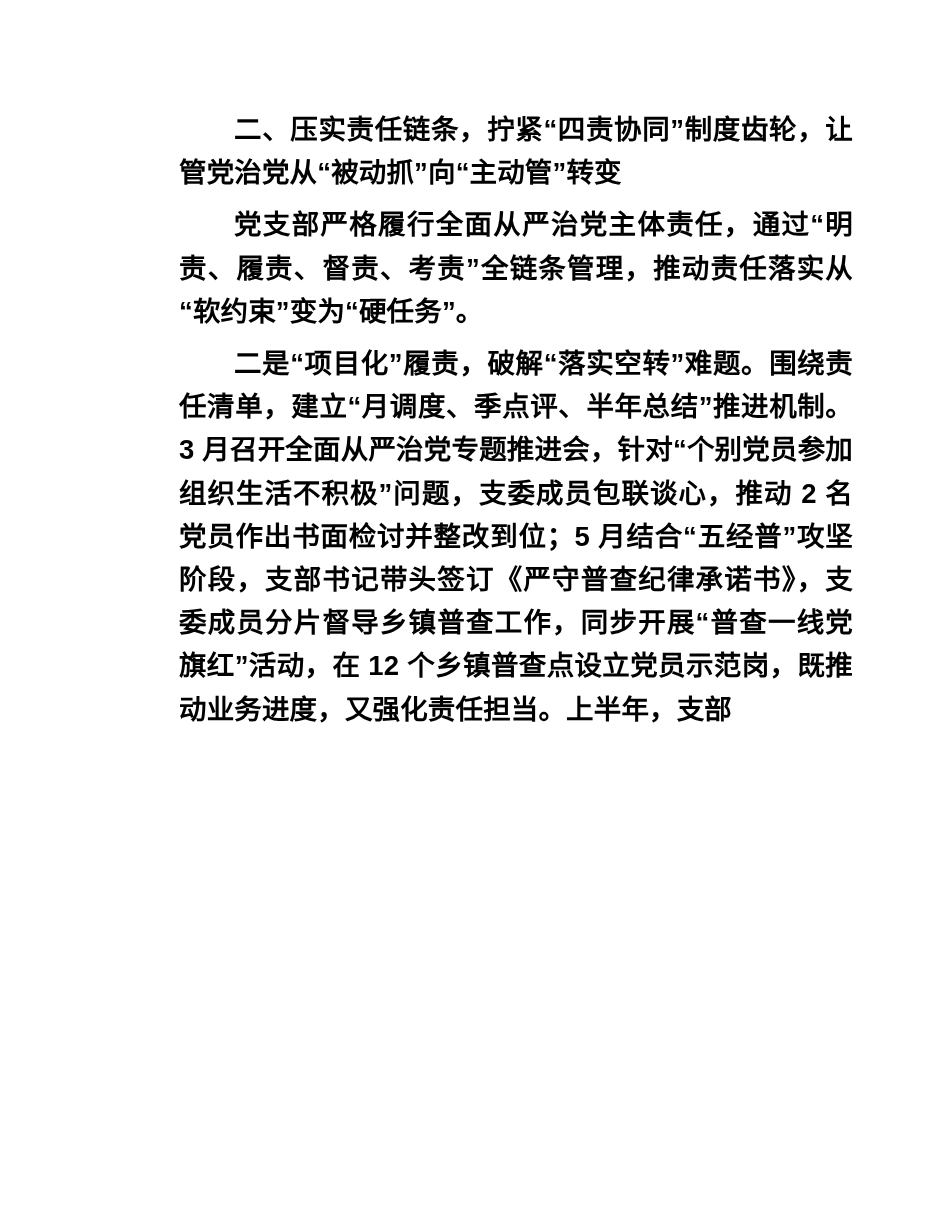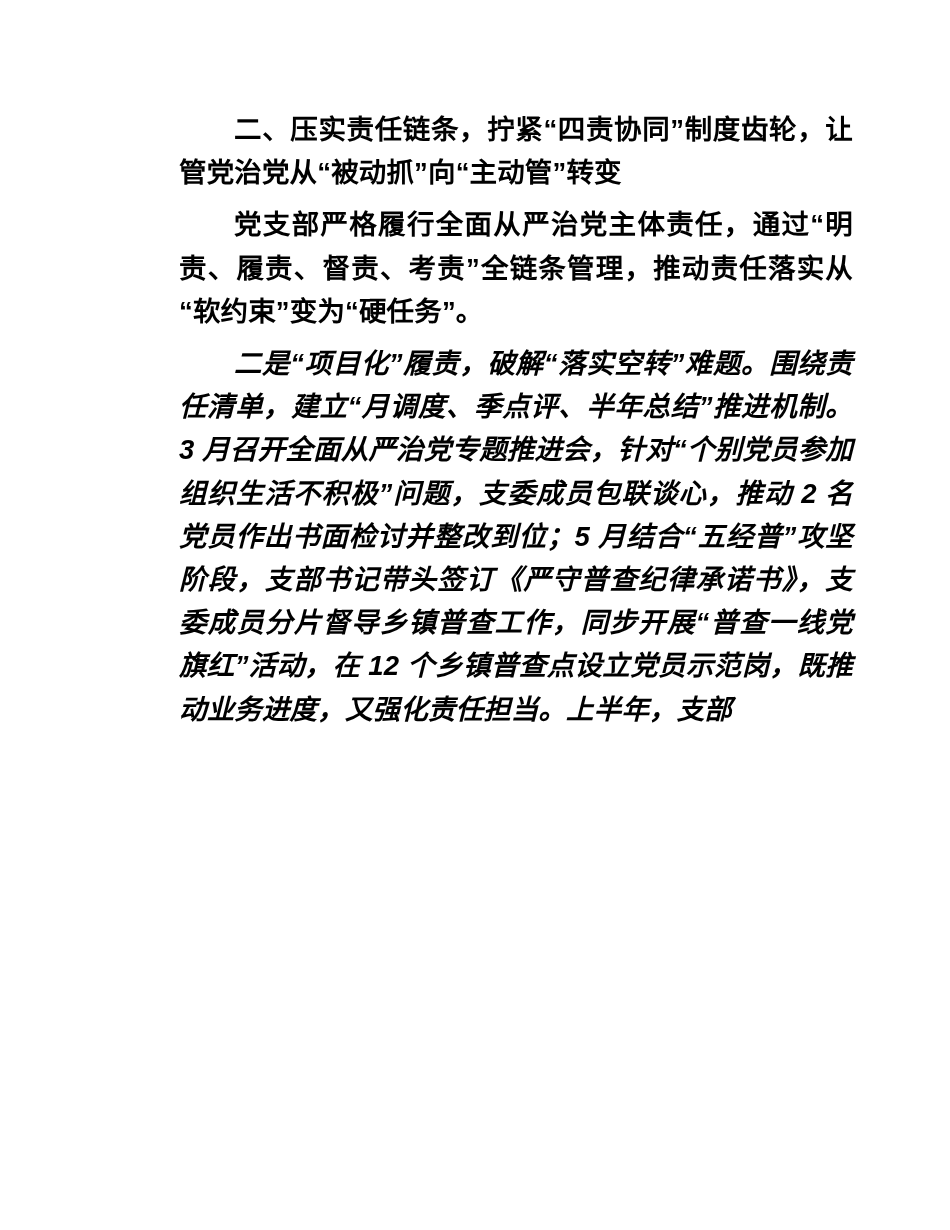--- a/index.html
+++ b/index.html
@@ -40,21 +40,20 @@
     text-justify: inter-ideograph;
     text-indent: 2em;
     letter-spacing: 0.15px;
     font-weight: 400;
     word-break: break-all;
     -webkit-font-smoothing: antialiased;
   }
 
   .para:last-child {
     margin-bottom: 0;
-    font-style: italic;
   }
 
   
   .para.heading {
     font-weight: 700;
   }
 
   .para.body-text {
     font-weight: 700;
   }

